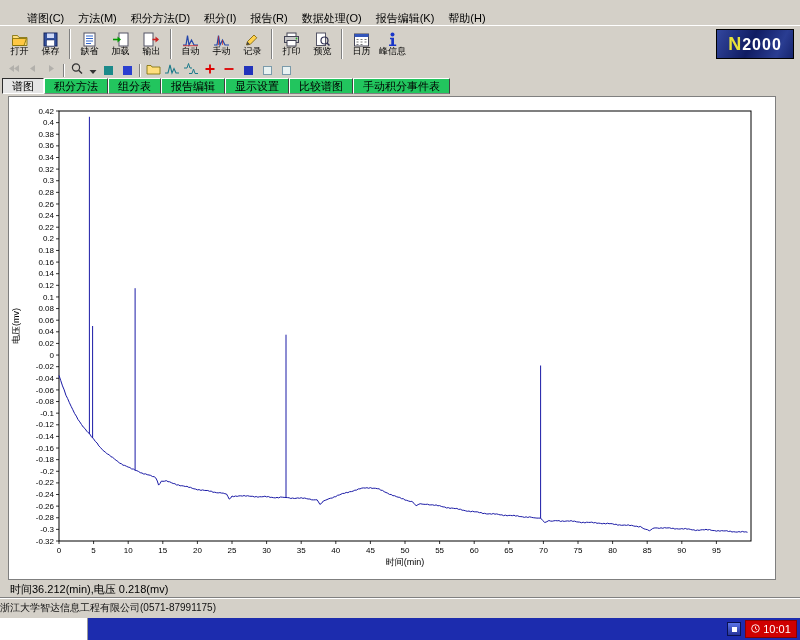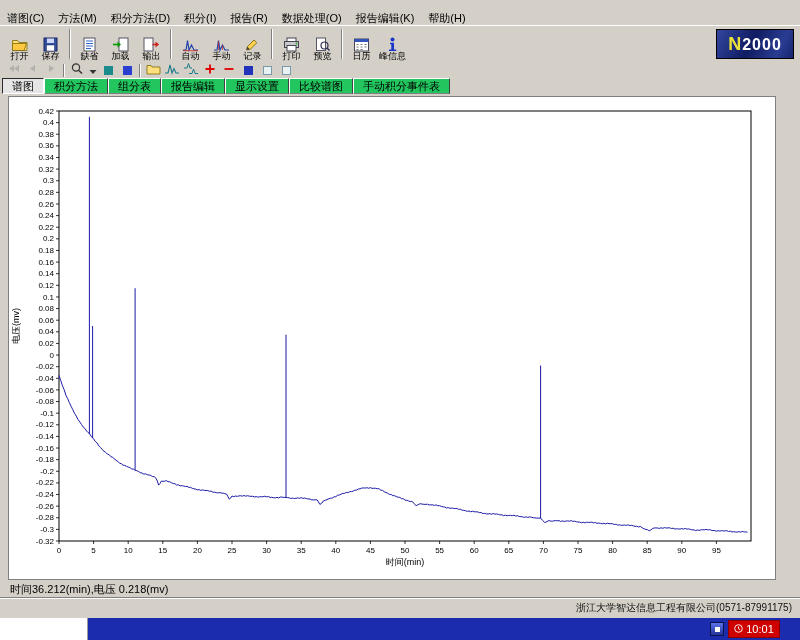--- a/index.html
+++ b/index.html
@@ -1,25 +1,25 @@
 <!DOCTYPE html>
 <html><head>
 <meta charset="utf-8">
 <style>
   *{margin:0;padding:0;box-sizing:border-box}
   html,body{width:800px;height:640px;overflow:hidden}
   body{background:#d4d0c8;font-family:"Liberation Sans","DejaVu Sans",sans-serif;color:#000}
   .screen{position:relative;width:800px;height:640px;display:flex;flex-direction:column}
   .title-spacer{height:14px}
   
-  .menubar{height:16px;display:flex;align-items:center;padding-left:0}
+  .menubar{height:16px;display:flex;align-items:center;padding-left:20px}
   .menu-item{font-size:11px;line-height:14px;padding:0 7px;cursor:default;white-space:nowrap}
   
   .toolbar{height:38px;display:flex;align-items:center;padding:1px 4px;border-top:1px solid #ffffff}
-  .tbtn{width:31px;height:35px;display:flex;flex-direction:column;align-items:center;justify-content:flex-end;gap:0;border:1px solid transparent;background:transparent;cursor:default}
+  .tbtn{width:31px;height:35px;display:flex;flex-direction:column;align-items:center;justify-content:center;gap:0;border:1px solid transparent;background:transparent;cursor:default}
   .tbtn svg{display:block}
   .tlabel{font-size:9px;line-height:9px;white-space:nowrap}
   .tb-sep{width:2px;height:30px;border-left:1px solid #808080;border-right:1px solid #ffffff;margin:0 3px}
   .spring{flex:1}
   .logo{width:78px;height:30px;margin-right:2px;background:linear-gradient(115deg,#33479f 0%,#101c62 45%,#2a3d92 80%,#16246e 100%);border:1px solid #000;display:flex;align-items:center;justify-content:center}
   .logo-text{display:block;color:#fff;font-weight:bold;font-size:16px;letter-spacing:1px}
   .logo-text::first-letter{color:#e8e13a;font-size:18px}
   
   .toolbar2{height:17px;display:flex;align-items:center;padding-left:4px;gap:1px}
   .sbtn{width:18px;height:15px;display:flex;align-items:center;justify-content:center;border:1px solid transparent;background:transparent;cursor:default}
@@ -34,27 +34,27 @@
   .tabbar{height:17px;display:flex;align-items:flex-end;padding-left:2px}
   .tab{font-size:11px;line-height:13px;padding:1px 9px;height:16px;background:#22c55e;border:1px solid;border-color:#ffffff #404040 #808080 #ffffff;white-space:nowrap;cursor:default}
   .tab.active{border-style:inset;border-color:#808080 #ffffff #ffffff #808080;background:#e5e5e5}
   
   .workspace{flex:1;padding:2px 0 0 8px;position:relative}
   .chart-panel{width:768px;height:484px;background:#ffffff;border:1px solid #7f7f7f}
   #chart-svg{display:block}
   #chart-svg text{font-family:"Liberation Sans","DejaVu Sans",sans-serif;fill:#000}
   .status-row{height:14px;font-size:11px;line-height:13px;padding-left:2px;margin-top:3px}
   
-  .footer-row{height:28px;display:flex;justify-content:flex-end;align-items:center;padding-right:8px;border-top:1px solid #808080;box-shadow:inset 0 1px 0 #ffffff}
+  .footer-row{height:28px;display:flex;justify-content:flex-start;align-items:center;padding-right:8px;border-top:1px solid #808080;box-shadow:inset 0 1px 0 #ffffff}
   .footer-row span{font-size:10px;color:#111}
   .taskbar{height:22px;background:#1c2cae;display:flex;align-items:center}
   .task-left{width:88px;height:22px;background:#ffffff;border-right:1px solid #9a9a9a}
   .tray-icon{width:14px;height:14px;margin-right:4px;background:linear-gradient(#5a74e8,#24329a);border:1px solid #0a1250;display:flex;align-items:center;justify-content:center}
   .tray-dot{width:5px;height:5px;background:#fff}
-  .clock{min-width:52px;height:18px;background:#cf0000;border:1px solid #8a0000;color:#fff;font-size:11px;display:flex;align-items:center;justify-content:center;gap:3px;margin-right:20px;padding:0 3px}
+  .clock{min-width:52px;height:18px;background:#cf0000;border:1px solid #8a0000;color:#fff;font-size:11px;display:flex;align-items:center;justify-content:center;gap:3px;margin-right:3px;padding:0 3px}
 </style>
 </head>
 <body>
 
 <div class="screen">
 
   <div class="title-spacer"></div>
 
   <div class="menubar">
     <span class="menu-item">谱图(C)</span>

